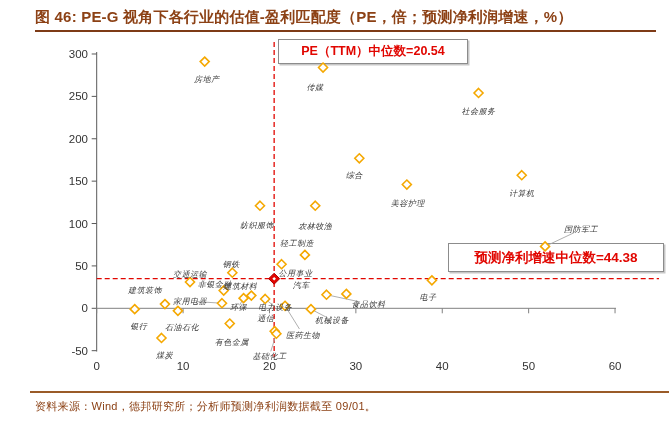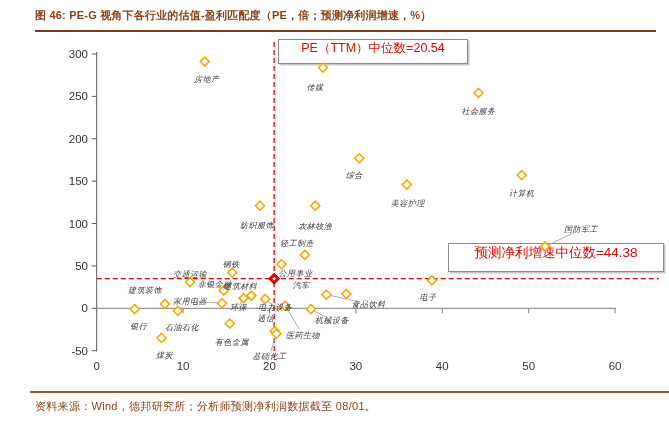--- a/index.html
+++ b/index.html
@@ -2,28 +2,28 @@
 <html><head>
 <meta charset="utf-8">
 <style>
   html,body { margin:0; padding:0; background:#ffffff; }
   .figure {
     position:relative; width:669px; height:421px; background:#fff;
     font-family:"Liberation Sans","DejaVu Sans",sans-serif; overflow:hidden;
   }
   .fig-title {
     position:absolute; left:35px; top:8px; width:620px;
-    font-size:11px; font-weight:bold; color:#8C4115; letter-spacing:0.2px;
+    font-size:15px; font-weight:bold; color:#8C4115; letter-spacing:0.2px;
   }
   .title-rule { position:absolute; left:35px; top:30px; width:621px; height:2px; background:#7E3B17; }
   .callout {
     position:absolute; z-index:1; background:#ffffff;
     border:1px solid #8c8c8c; box-shadow:1.5px 1.5px 0 rgba(0,0,0,0.22);
-    display:flex; justify-content:center;
-    color:#E10600; white-space:nowrap;
+    display:flex; align-items:center; justify-content:center;
+    color:#E10600; white-space:nowrap;font-weight:bold;
   }
   .callout-pe { left:278px; top:39px; width:188px; height:23px; font-size:12.5px; }
   .callout-growth { left:448px; top:243px; width:214px; height:27px; font-size:13.5px; }
   svg.plot { position:absolute; left:0; top:0; z-index:2; pointer-events:none; }
   .footer-rule { position:absolute; left:30px; top:391px; width:639px; height:2px; background:#9A5B28; }
   .source-note { position:absolute; left:35px; top:399px; font-size:11px; color:#8C4115; letter-spacing:0.3px; }
   .tick-label { font-size:11.5px; fill:#333333; }
   .pt-label { font-size:8px; font-style:italic; fill:#3A3A3A; letter-spacing:0.5px; }
 </style>
 </head>
@@ -141,14 +141,14 @@
       <text x="138.7116" y="329.1477" text-anchor="middle" class="pt-label">银行</text>
       <text x="144.9481" y="293.0615" text-anchor="middle" class="pt-label">建筑装饰</text>
       <text x="189.9655" y="304.2138" text-anchor="middle" class="pt-label">家用电器</text>
       <text x="214.6933" y="287.49830000000003" text-anchor="middle" class="pt-label">非银金融</text>
       <text x="240.3381" y="288.5845" text-anchor="middle" class="pt-label">建筑材料</text>
       <text x="238.563" y="310.12760000000003" text-anchor="middle" class="pt-label">环保</text>
       <text x="275.1605" y="309.9753" text-anchor="middle" class="pt-label">电力设备</text>
     </svg>
 
   <div class="footer-rule"></div>
-  <div class="source-note">资料来源：Wind，德邦研究所；分析师预测净利润数据截至 08/01。</div>
+  <div class="source-note">资料来源：Wind，德邦研究所；分析师预测净利润数据截至 09/01。</div>
 </div>
 
 </body></html>

